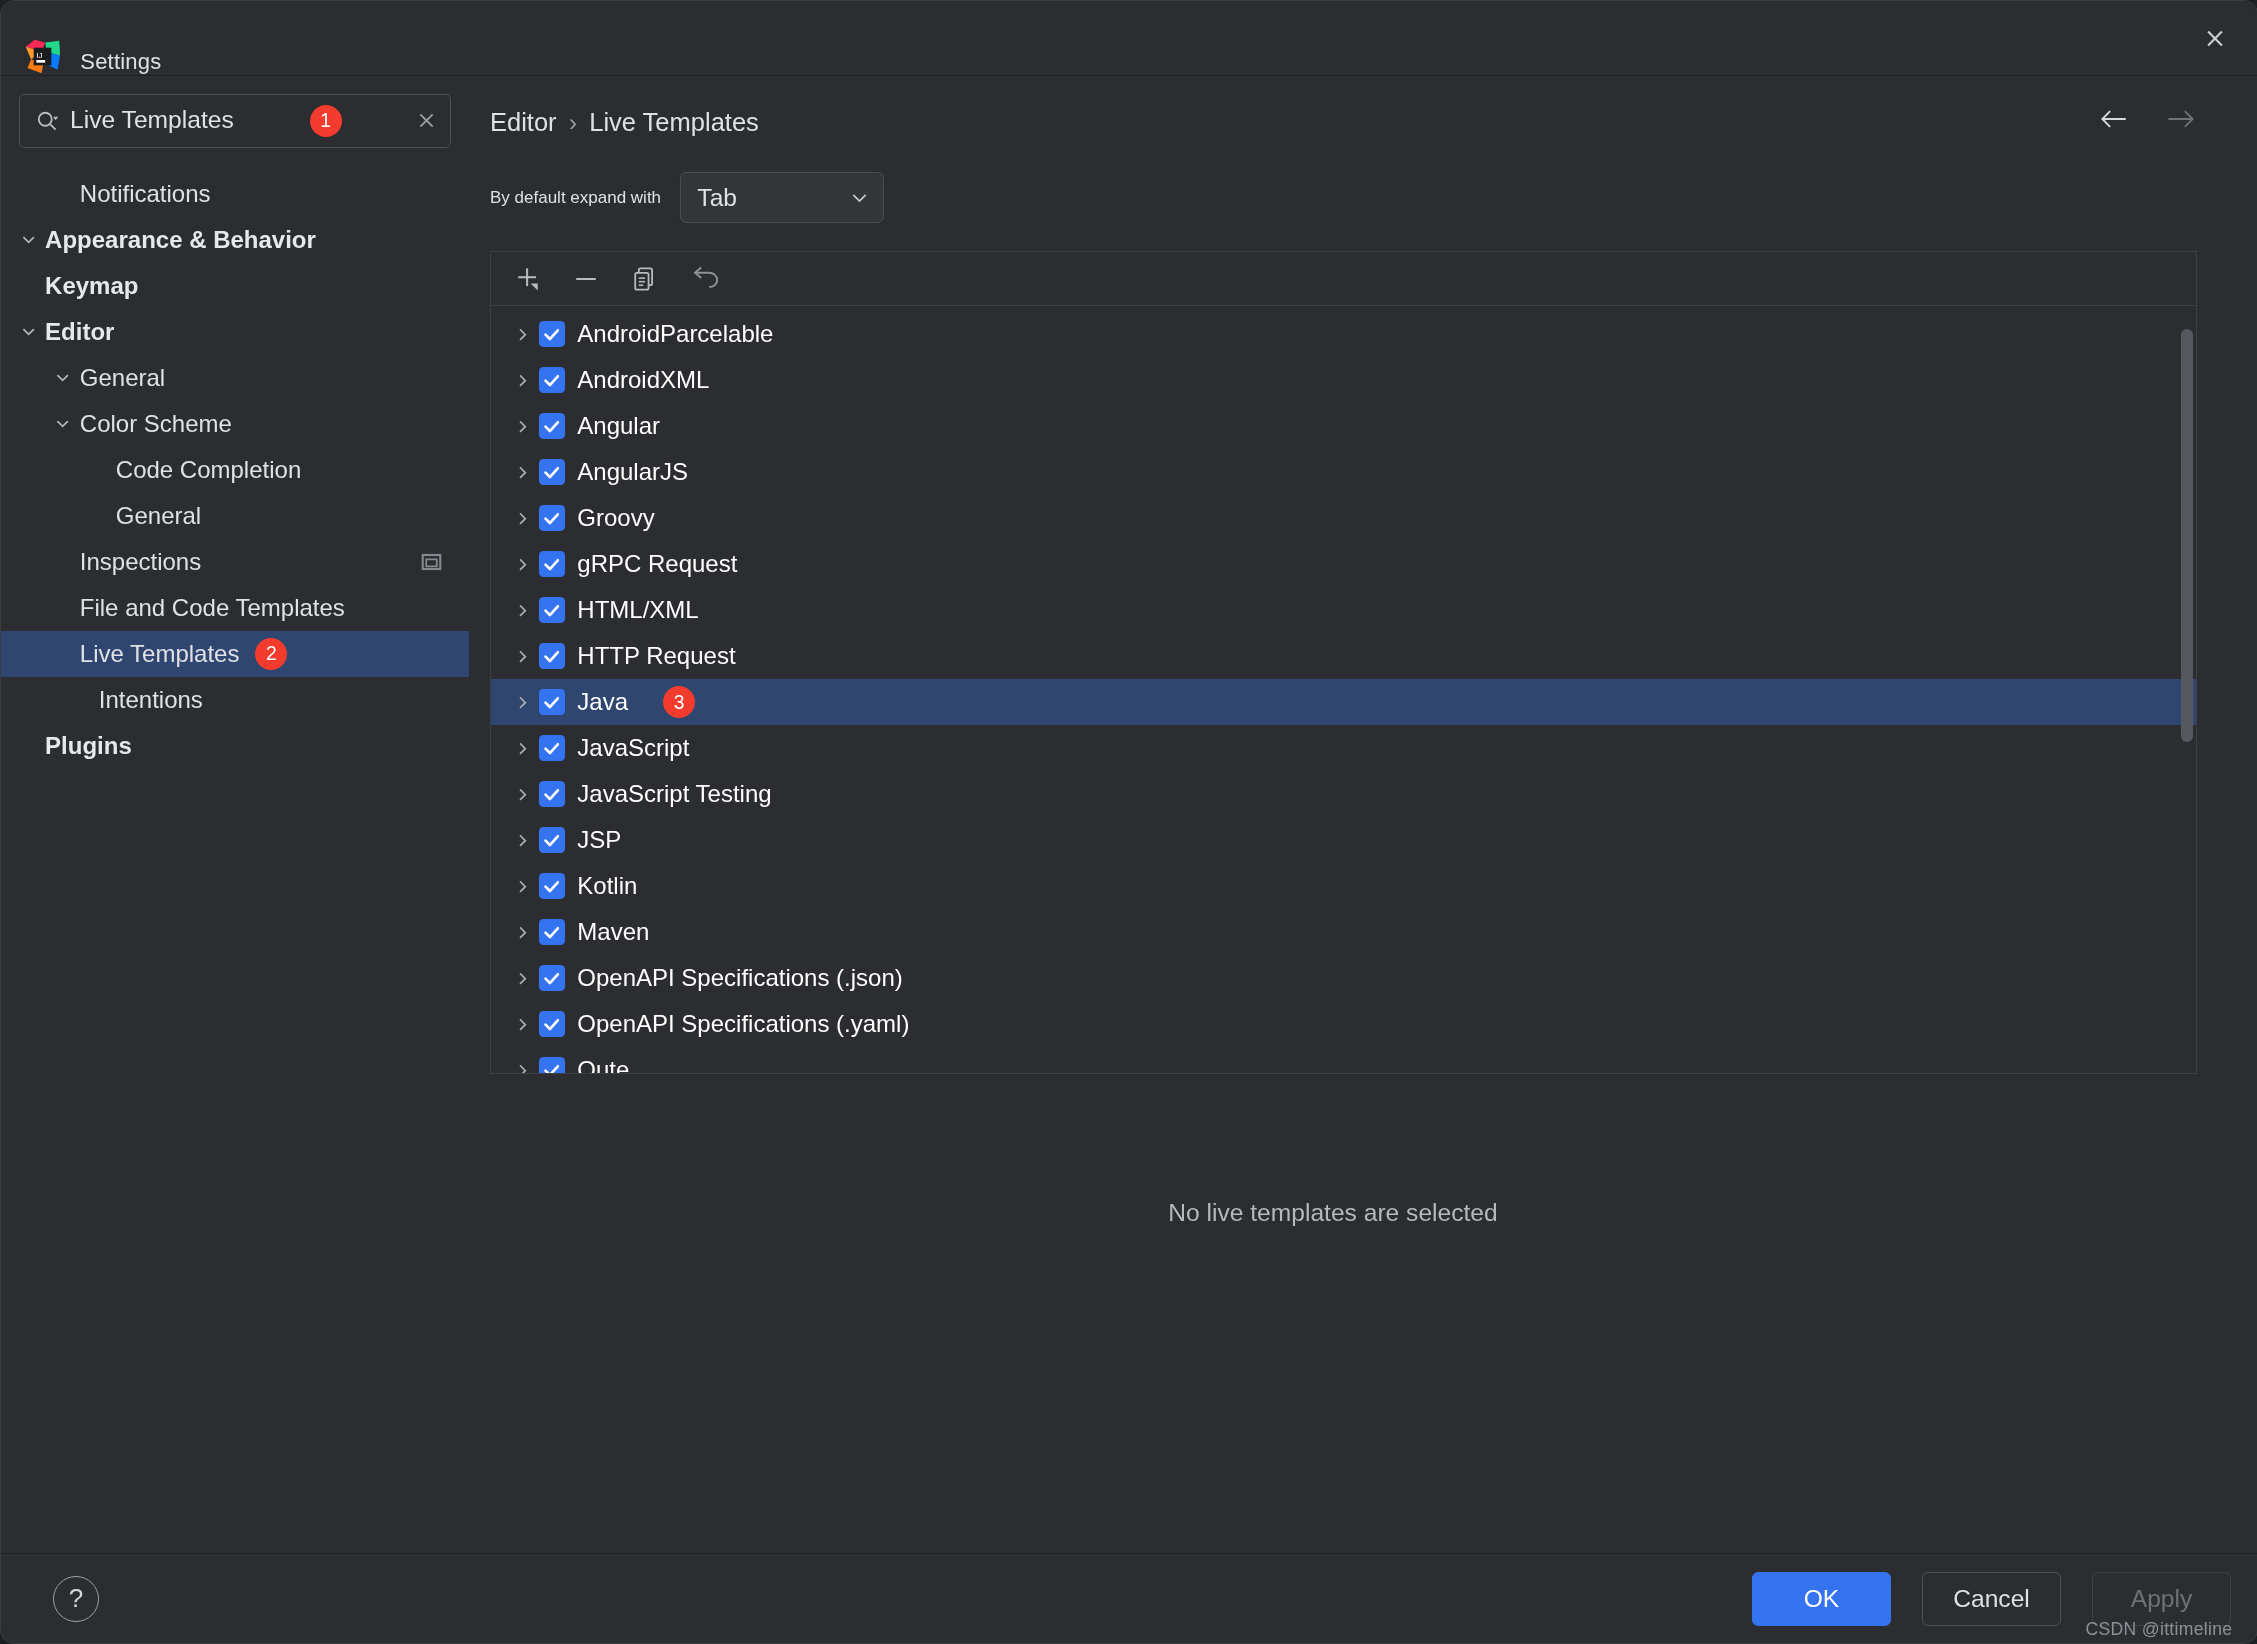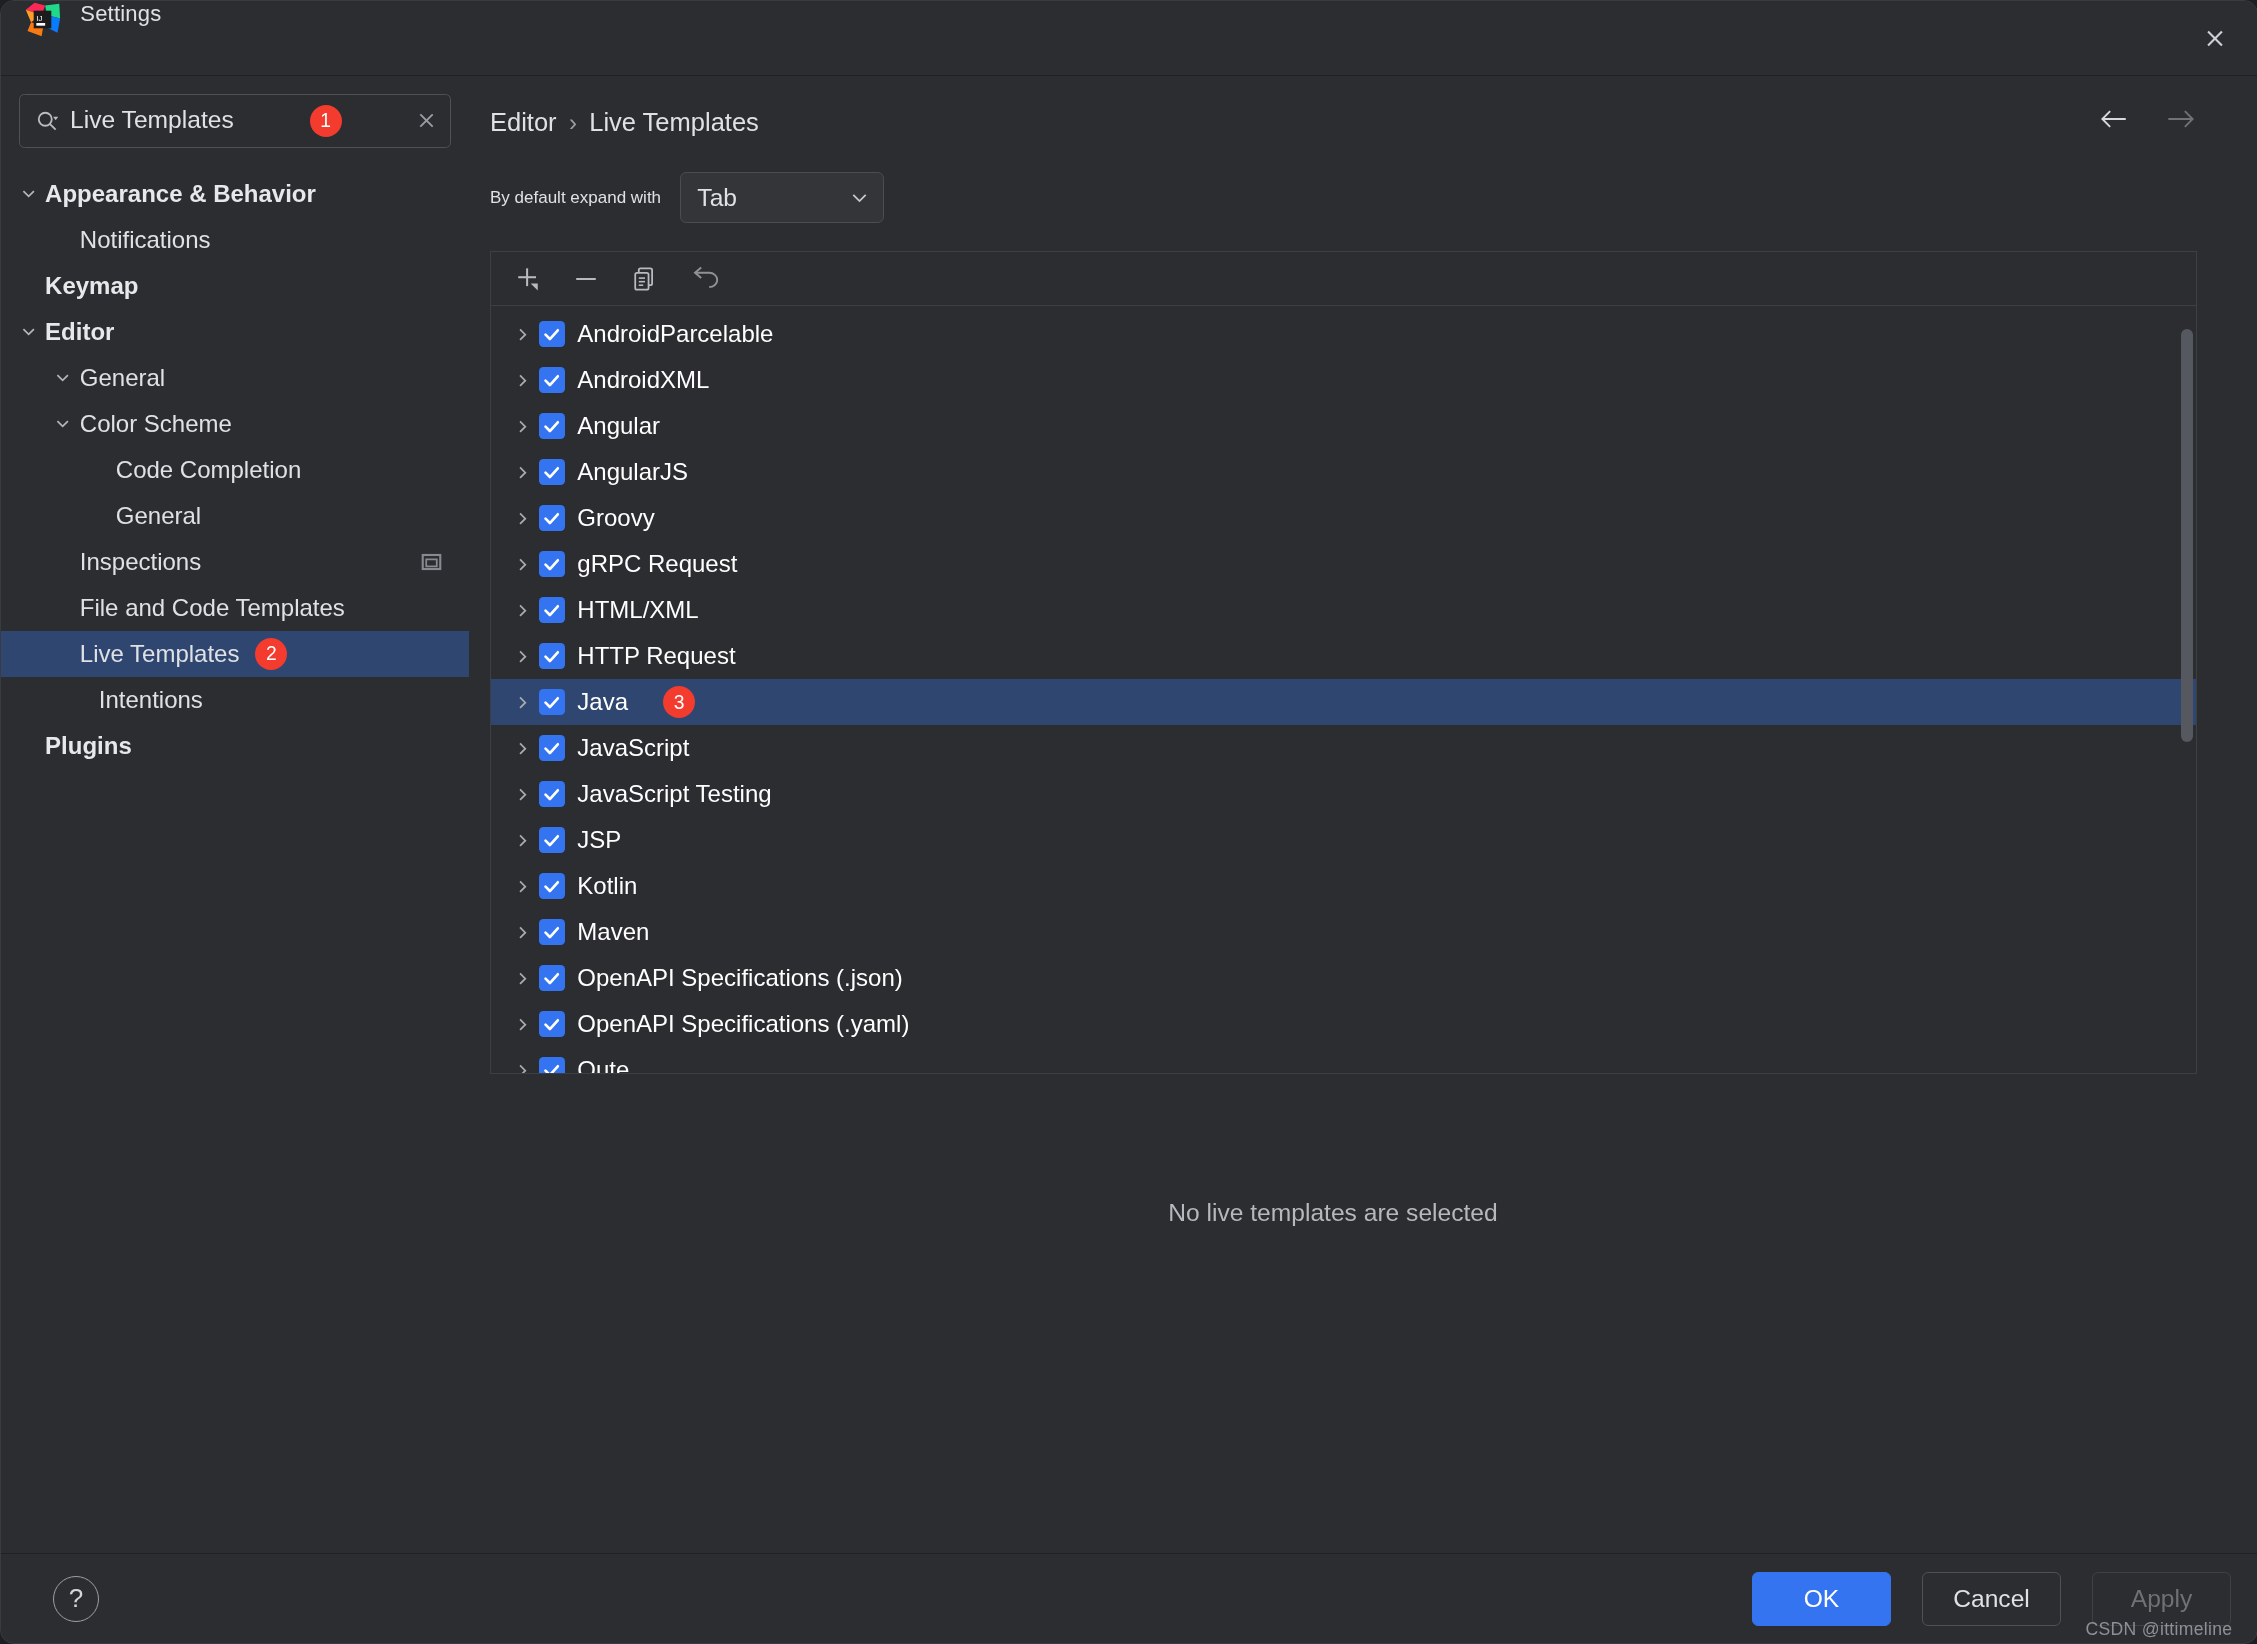--- a/index.html
+++ b/index.html
@@ -20,21 +20,21 @@
     overflow: hidden;
     display: flex;
     flex-direction: column;
   }
 
   
   .titlebar {
     height: 75px;
     flex: 0 0 75px;
     display: flex;
-    align-items: flex-start;
+    align-items: flex-end;
     padding: 0 24.6px 0 23px;
     border-bottom: 0.9px solid #1f2022;
     background: #2b2d30;
     position: relative;
   }
   .logo {
     width: 37px; height: 37px;
     position: relative;
     flex: 0 0 37px;
     margin-right: 19.3px;
@@ -383,31 +383,31 @@
           <span class="search-clear">
             <svg width="23" height="23" viewBox="0 0 26 26">
               <line x1="6" y1="6" x2="20" y2="20" stroke="#9b9ea3" stroke-width="2.1"></line>
               <line x1="20" y1="6" x2="6" y2="20" stroke="#9b9ea3" stroke-width="2.1"></line>
             </svg>
           </span>
         </div>
       </div>
 
       <div class="tree" id="sidebar-tree">
+          <div class="tree-row" style="padding-left: 47px;">
+            <span class="chev"></span>
+            <span class="tree-label">Notifications</span>
+          </div>
           <div class="tree-row" style="padding-left: 12.3px;">
             <span class="chev">
               <svg width="19.3" height="19.3" viewBox="0 0 22 22">
                 <polyline points="5,8 11,14 17,8" fill="none" stroke="#b2b5ba" stroke-width="2"></polyline>
               </svg>
             </span>
             <span class="tree-label bold">Appearance &amp; Behavior</span>
-          </div>
-          <div class="tree-row" style="padding-left: 47px;">
-            <span class="chev"></span>
-            <span class="tree-label">Notifications</span>
           </div>
           <div class="tree-row" style="padding-left: 12.3px;">
             <span class="chev"></span>
             <span class="tree-label bold">Keymap</span>
           </div>
           <div class="tree-row" style="padding-left: 12.3px;">
             <span class="chev">
               <svg width="19.3" height="19.3" viewBox="0 0 22 22">
                 <polyline points="5,8 11,14 17,8" fill="none" stroke="#b2b5ba" stroke-width="2"></polyline>
               </svg>

